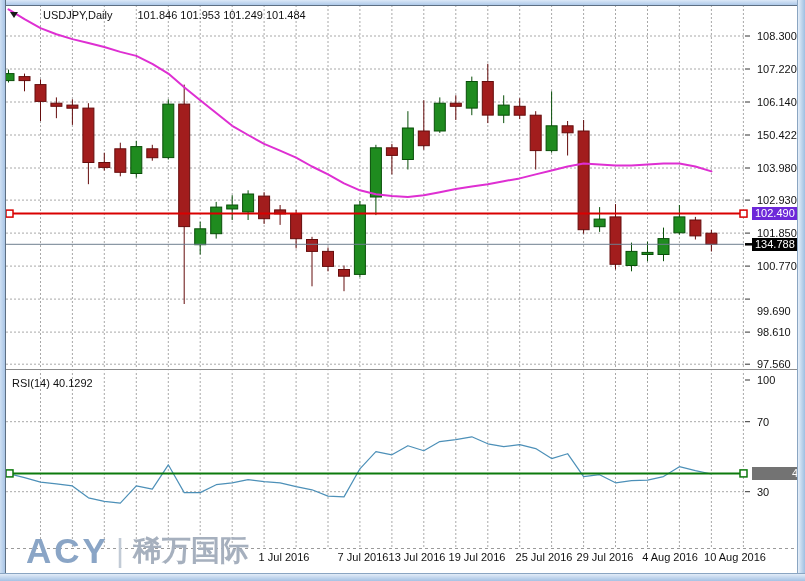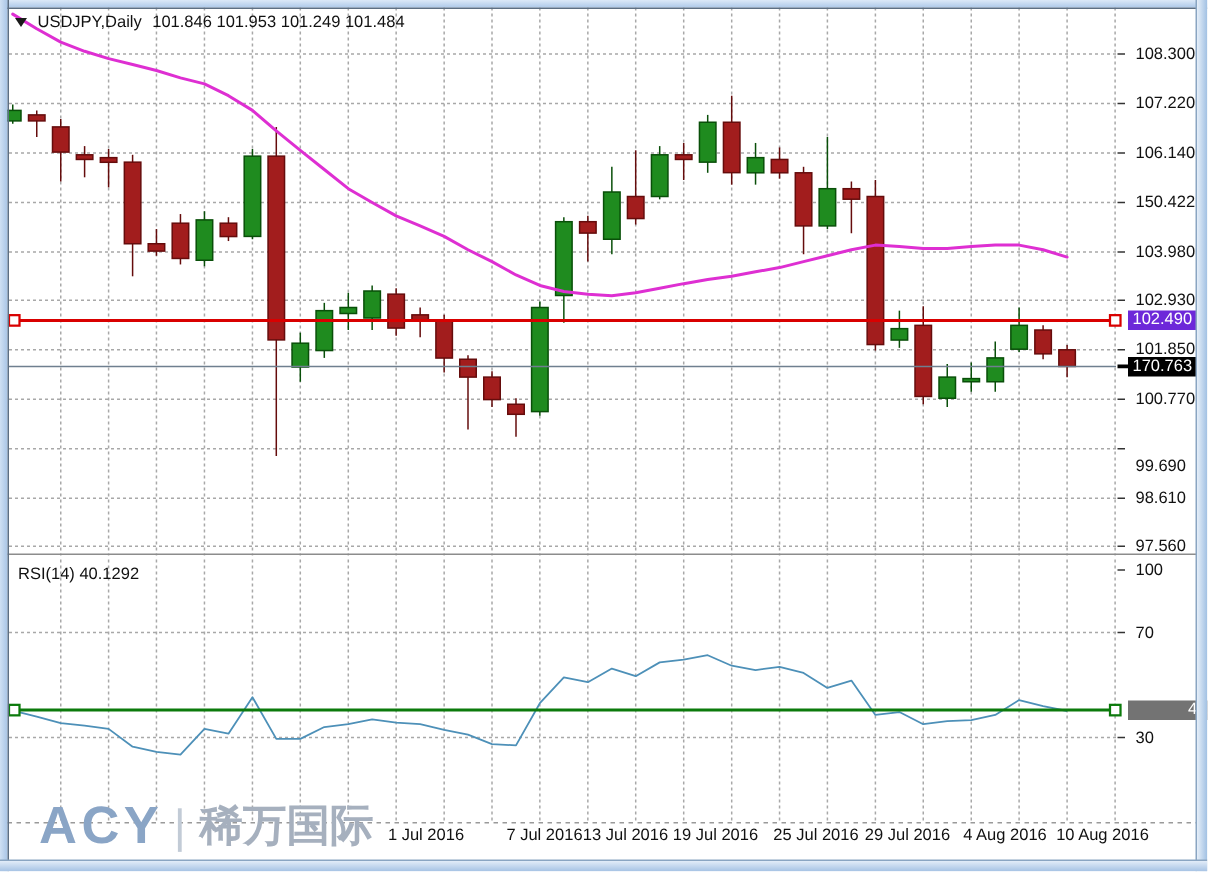--- a/index.html
+++ b/index.html
@@ -4,21 +4,21 @@
 <style>
   html,body{margin:0;padding:0;background:#fff;}
   .window{position:relative;width:805px;height:581px;background:#fff;overflow:hidden;
           font-family:"Liberation Sans","DejaVu Sans",sans-serif;}
   svg#chart-svg{position:absolute;left:0;top:0;z-index:1;}
   .frame{position:absolute;z-index:6;}
   .frame-top{left:0;top:0;width:805px;height:5px;background:linear-gradient(#dce9f8,#aec9e9);border-bottom:1px solid #5d6f83;}
   .frame-left{left:0;top:0;width:5px;height:581px;background:linear-gradient(90deg,#cfe0f3,#a9c5e6);border-right:1px solid #5d6f83;}
   .frame-right{right:0;top:0;width:7px;height:581px;background:linear-gradient(90deg,#e6eff9,#9fbfe2);border-left:1px solid #8aa5c2;}
   .frame-bottom{left:0;bottom:0;width:805px;height:7px;background:linear-gradient(#e2ecf8,#a5c2e4);border-top:1px solid #8aa5c2;}
-  .chart-title{position:absolute;left:10px;top:9px;z-index:3;display:flex;align-items:center;gap:7px;
+  .chart-title{position:absolute;left:10px;top:9px;z-index:3;display:flex;align-items:center;gap:25px;
                font-size:11px;color:#111;white-space:nowrap;}
   .tri{width:0;height:0;border-left:4px solid transparent;border-right:4px solid transparent;
        border-top:6px solid #1a1a1a;display:inline-block;}
   .rsi-header{position:absolute;left:12px;top:377px;z-index:3;font-size:11px;color:#111;}
   .axis-layer{position:absolute;left:0;top:0;width:805px;height:460px;z-index:2;}
   .ptick{position:absolute;left:757px;width:45px;font-size:11px;color:#111;white-space:nowrap;}
   .ttick{position:absolute;top:551px;font-size:11px;color:#111;white-space:nowrap;transform:translateX(-50%);}
   .badge{position:absolute;left:752px;width:46px;height:13px;line-height:13px;z-index:4;
          font-size:11px;color:#fff;padding-left:3px;}
   .logo{position:absolute;left:26px;top:531px;z-index:5;display:flex;align-items:center;white-space:nowrap;}
@@ -219,21 +219,21 @@
       <div class="ttick" style="left: 363px;">7 Jul 2016</div>
       <div class="ttick" style="left: 417px;">13 Jul 2016</div>
       <div class="ttick" style="left: 477px;">19 Jul 2016</div>
       <div class="ttick" style="left: 544px;">25 Jul 2016</div>
       <div class="ttick" style="left: 605px;">29 Jul 2016</div>
       <div class="ttick" style="left: 670px;">4 Aug 2016</div>
       <div class="ttick" style="left: 735px;">10 Aug 2016</div>
     </div>
   <div class="axis-layer" id="badges" style="pointer-events:none;">
       <div class="badge" style="top: 207px; background: #6d28d9;">102.490</div>
-      <div class="badge" style="top: 238px; background: rgb(0, 0, 0);">170.763</div>
+      <div class="badge" style="top: 238px; background: rgb(0, 0, 0);">134.788</div>
       <div class="badge" style="top: 467px; background: #737373; padding-left: 40px;">40.4494</div>
     </div>
 
   <div class="logo">
     <span class="logo-acy">ACY</span>
     <span class="logo-sep">|</span>
     <span class="logo-cn">稀万国际</span>
   </div>
 
   <div class="frame frame-top"></div>

